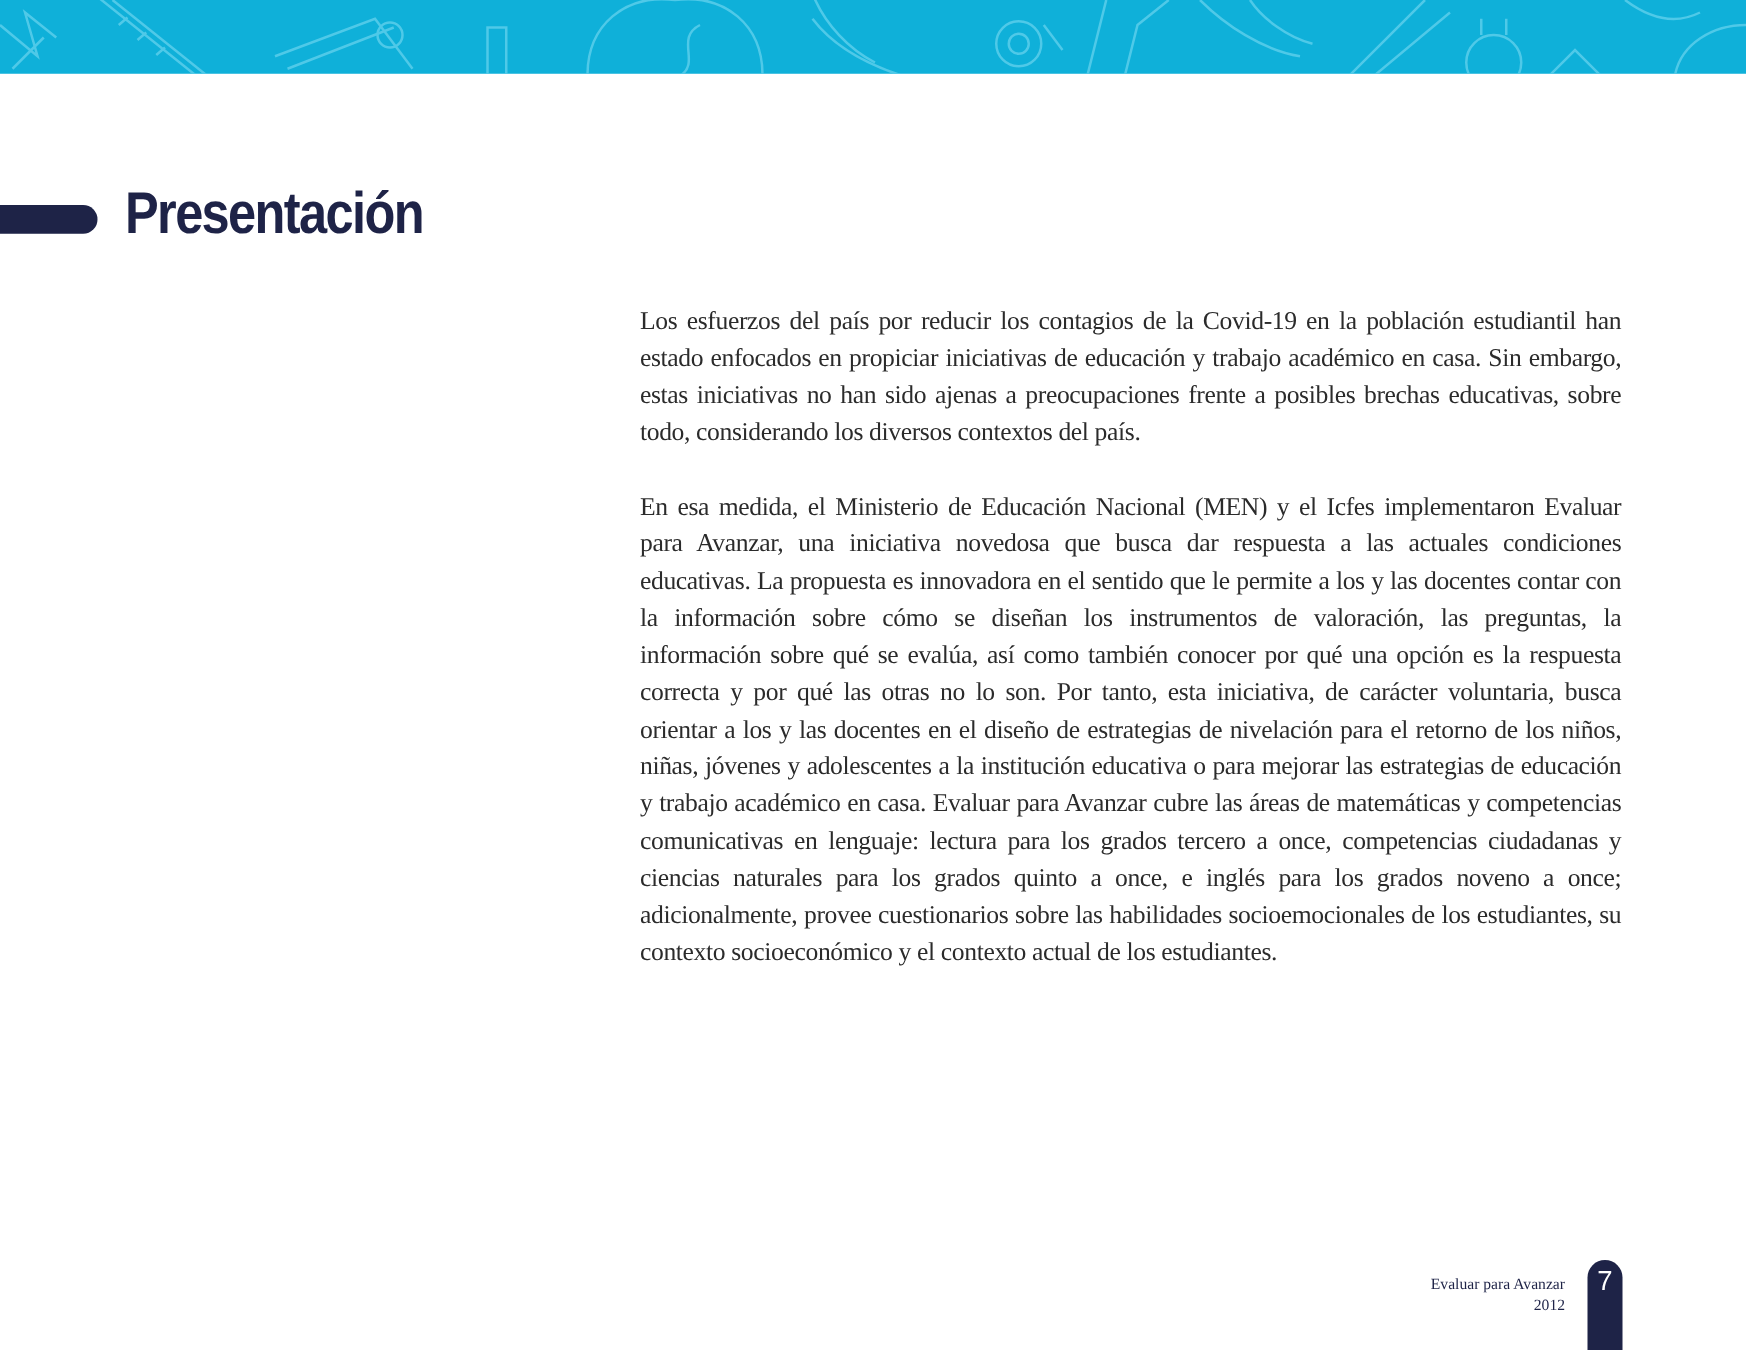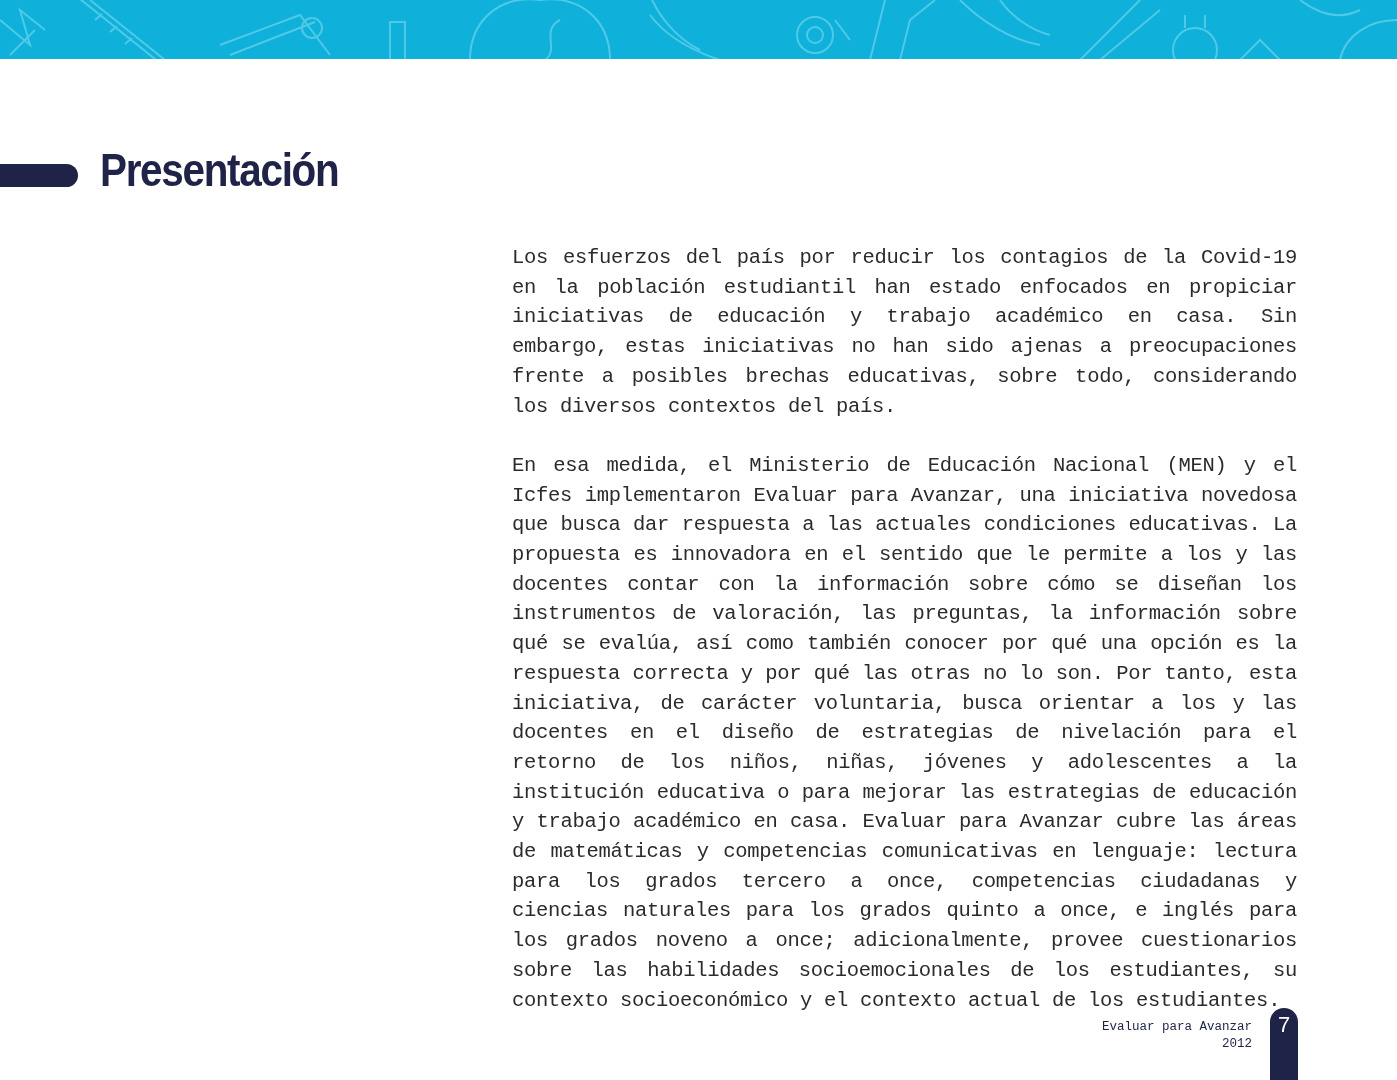--- a/index.html
+++ b/index.html
@@ -18,28 +18,28 @@
       background: #1e2347; border-radius: 12px;
     }
     .title {
       position: absolute; left: 100px; top: 142px; margin: 0;
       font-family: "Liberation Sans", sans-serif; font-weight: bold;
       font-size: 47px; color: #1e2347; letter-spacing: -1.5px;
       transform: scaleX(0.86); transform-origin: left top;
     }
     .body-text {
       position: absolute; left: 512px; top: 243px; width: 785px;
-      font-family: Liberation Mono, monospace; font-size: 20.5px;
+      font-family: Liberation Serif, serif; font-size: 20.5px;
       line-height: 29.7px; color: #2b2b2b; text-align: justify;
       font-weight: 300; letter-spacing: -0.3px;
     }
     .body-text p { margin: 0 0 29.7px 0; text-align-last: left; }
     .footer-text {
       position: absolute; right: 145px; top: 1019px; text-align: right;
-      font-family: Liberation Mono, monospace; font-size: 12.5px; line-height: 17px;
+      font-family: Liberation Serif, serif; font-size: 12.5px; line-height: 17px;
       color: #1e2347;
     }
     .page-badge {
       position: absolute; left: 1270px; top: 1008px; width: 28px; height: 80px;
       background: #1e2347; border-radius: 14px 14px 0 0;
       color: #ffffff; text-align: center;
       font-family: "Liberation Sans", sans-serif; font-size: 22px; line-height: 22px;
       padding-top: 6px; box-sizing: border-box;
     }
   </style>

